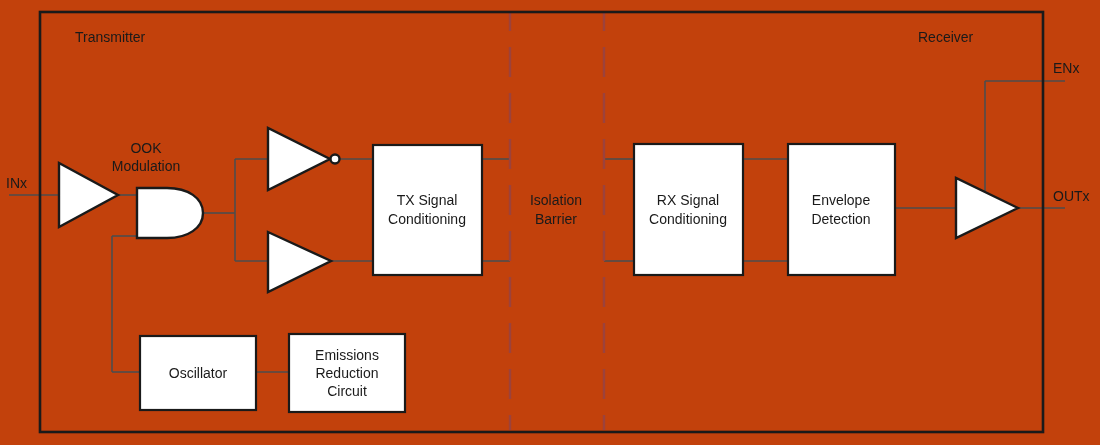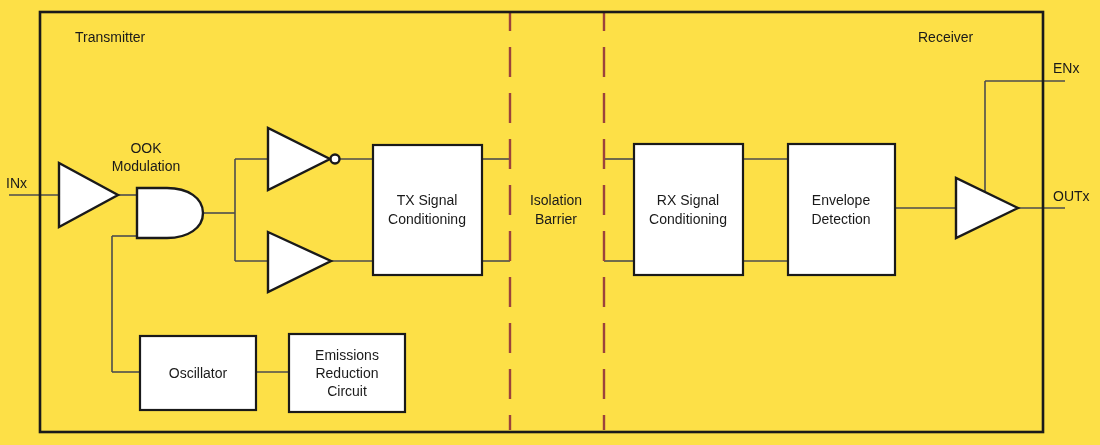--- a/index.html
+++ b/index.html
@@ -1,16 +1,16 @@
 <!DOCTYPE html>
 <html><head>
 <meta charset="utf-8">
 <style>
   html, body { margin:0; padding:0; background:#ffffff; }
-  .stage { width:1100px; height:445px; background:#fde047; position:relative; }
+  .stage { width:1100px; height:445px; background:#c2410c; position:relative; }
   svg { display:block; }
   .wire { fill:none; stroke-width:1.6; }
   .barrier-line { fill:none; stroke-width:2.4; stroke-dasharray:30 16; stroke-dashoffset:12; }
   .box { fill:#ffffff; stroke-width:2.2; }
   .gate { fill:#ffffff; stroke-width:2.4; stroke-linejoin:miter; }
   .outline-rect { fill:none; stroke-width:2.6; }
   .lbl { font-family:"Liberation Sans","DejaVu Sans",sans-serif; font-size:14px; }
   .mid { text-anchor:middle; }
 </style>
 </head>

